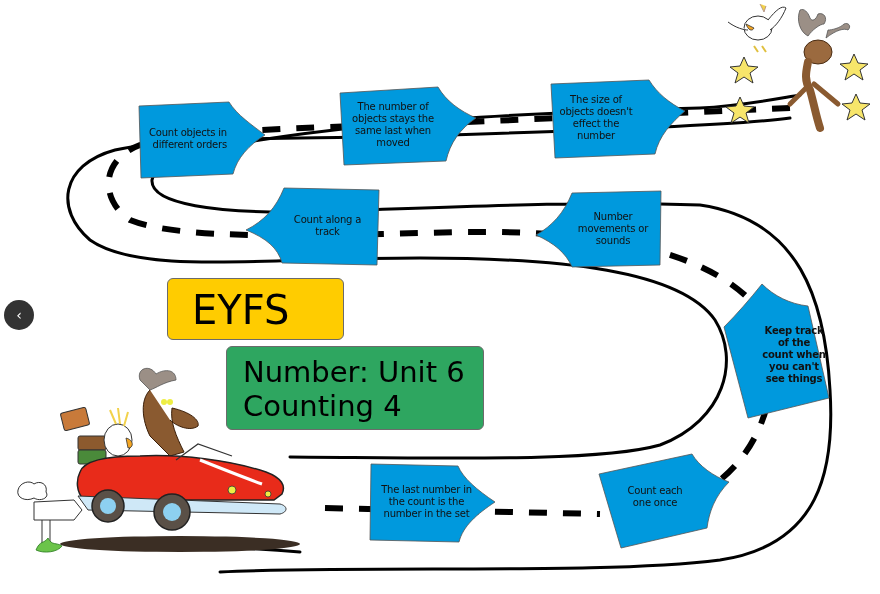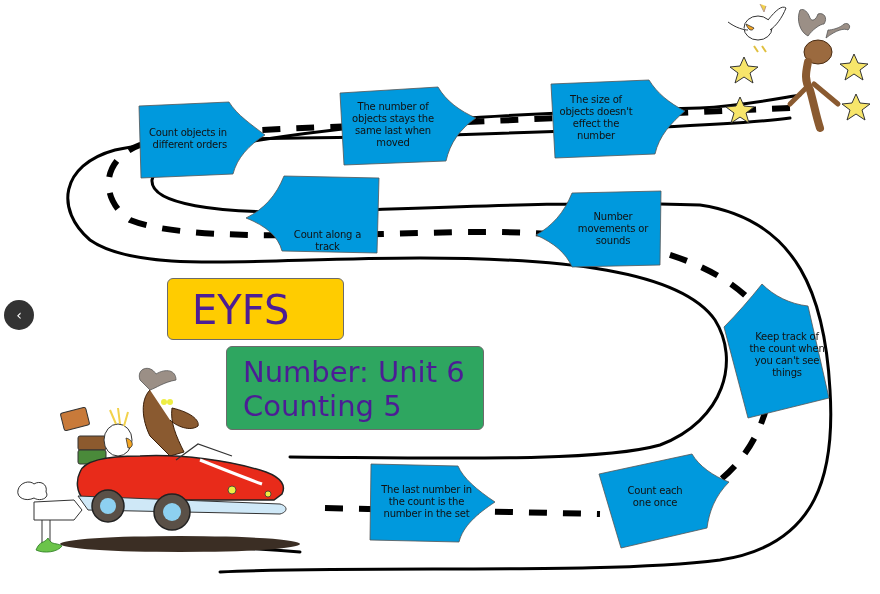--- a/index.html
+++ b/index.html
@@ -8,21 +8,21 @@
   .track-svg { position: absolute; left: 0; top: 0; width: 880px; height: 594px; }
   .step {
     position: absolute; display: flex; align-items: center; justify-content: center;
     text-align: center; color: #111; font-family: "DejaVu Sans", sans-serif;
     font-size: 10px; line-height: 12px; letter-spacing: -0.2px;
   }
   .step svg { position: absolute; left: 0; top: 0; overflow: visible; }
   .step .label { position: relative; z-index: 1; padding: 0 4px; }
   .title-box {
     position: absolute; border: 1px solid #6b6b6b; border-radius: 6px;
-    font-family: "DejaVu Sans", sans-serif; color: #4c1d95;
+    font-family: "DejaVu Sans", sans-serif; color: #000000;
   }
   #eyfs { left: 167px; top: 278px; width: 177px; height: 62px; background: #ffcc00; font-size: 40px; line-height: 62px; padding-left: 24px; box-sizing: border-box; letter-spacing: 0px; }
   #unit { left: 226px; top: 346px; width: 258px; height: 84px; background: #2ea660; font-size: 29px; line-height: 34px; padding: 8px 4px 0 16px; box-sizing: border-box; }
   #nav-prev {
     position: absolute; left: 4px; top: 300px; width: 30px; height: 30px; border-radius: 50%;
     background: #333333; color: #fff; display: flex; align-items: center; justify-content: center;
     font-size: 14px; cursor: pointer;
   }
   .illus { position: absolute; }
 </style>
@@ -60,59 +60,59 @@
     <span class="label" style="width:82px;margin-right:30px;">The number of objects stays the same last when moved</span>
   </div>
 
   <div class="step" style="left:549px;top:78px;width:138px;height:80px;">
     <svg width="138" height="80">
         <path d="M2,6 L100,2 C108,15 120,25 136,33 C122,45 110,58 106,76 L6,80 Z" fill="#0099dd" stroke="#555" stroke-width="0.8"></path>
       </svg>
     <span class="label" style="width:80px;margin-right:44px;">The size of objects doesn't effect the number</span>
   </div>
 
-  <div class="step" style="left:244px;top:174px;width:137px;height:79px;align-items:flex-end;">
+  <div class="step" style="left:244px;top:186px;width:137px;height:79px;">
     <svg width="137" height="79">
         <path d="M40,2 L135,4 L133,79 L38,77 C34,62 22,52 2,44 C20,35 32,22 40,2 Z" fill="#0099dd" stroke="#555" stroke-width="0.8"></path>
       </svg>
     <span class="label" style="width:74px;margin-left:30px;">Count along a track</span>
   </div>
 
   <div class="step" style="left:534px;top:191px;width:128px;height:76px;">
     <svg width="128" height="76">
         <path d="M38,2 L127,0 L126,74 L38,76 C32,62 20,52 2,44 C18,35 30,22 38,2 Z" fill="#0099dd" stroke="#555" stroke-width="0.8"></path>
       </svg>
     <span class="label" style="width:80px;margin-left:30px;">Number movements or sounds</span>
   </div>
 
   <div class="step" style="left:722px;top:284px;width:108px;height:134px;">
     <svg width="108" height="134">
         <path d="M2,43 C15,30 28,15 40,0 C52,12 68,20 86,22 L107,114 L26,134 Z" fill="#0099dd" stroke="#555" stroke-width="0.8"></path>
       </svg>
-    <span class="label" style="width:80px;margin-left:22px;margin-top:8px;">Keep track of the count when you can't see things</span>
+    <span class="label" style="width:80px;margin-left:36px;margin-top:8px;font-weight:bold;">Keep track of the count when you can't see things</span>
   </div>
 
   <div class="step" style="left:597px;top:452px;width:134px;height:96px;">
     <svg width="134" height="96">
         <path d="M2,22 L95,2 C102,14 116,24 132,30 C118,44 112,60 110,76 L24,96 Z" fill="#0099dd" stroke="#555" stroke-width="0.8"></path>
       </svg>
     <span class="label" style="width:70px;margin-right:18px;margin-top:-6px;">Count each one once</span>
   </div>
 
   <div class="step" style="left:369px;top:462px;width:128px;height:80px;">
     <svg width="128" height="80">
         <path d="M2,2 L89,4 C94,16 108,28 126,40 C108,52 94,64 90,80 L1,78 Z" fill="#0099dd" stroke="#555" stroke-width="0.8"></path>
       </svg>
     <span class="label" style="width:96px;margin-right:13px;">The last number in the count is the number in the set</span>
   </div>
 
   <div id="eyfs" class="title-box">EYFS</div>
   <div id="unit" class="title-box">
     <div>Number: Unit 6</div>
-    <div>Counting 5</div>
+    <div>Counting 4</div>
   </div>
 
   <div id="nav-prev">
     <span>‹</span>
   </div>
 
   <svg class="illus" style="left:720px;top:0px;" width="160" height="140" viewBox="0 0 160 140">
     <g>
       <ellipse cx="38" cy="28" rx="14" ry="12" fill="#fff" stroke="#333" stroke-width="1"></ellipse>
       <path d="M8,22 C16,28 24,30 28,30 M48,20 C56,10 62,5 66,8 C62,18 56,26 50,30" fill="#fff" stroke="#333" stroke-width="1"></path>

